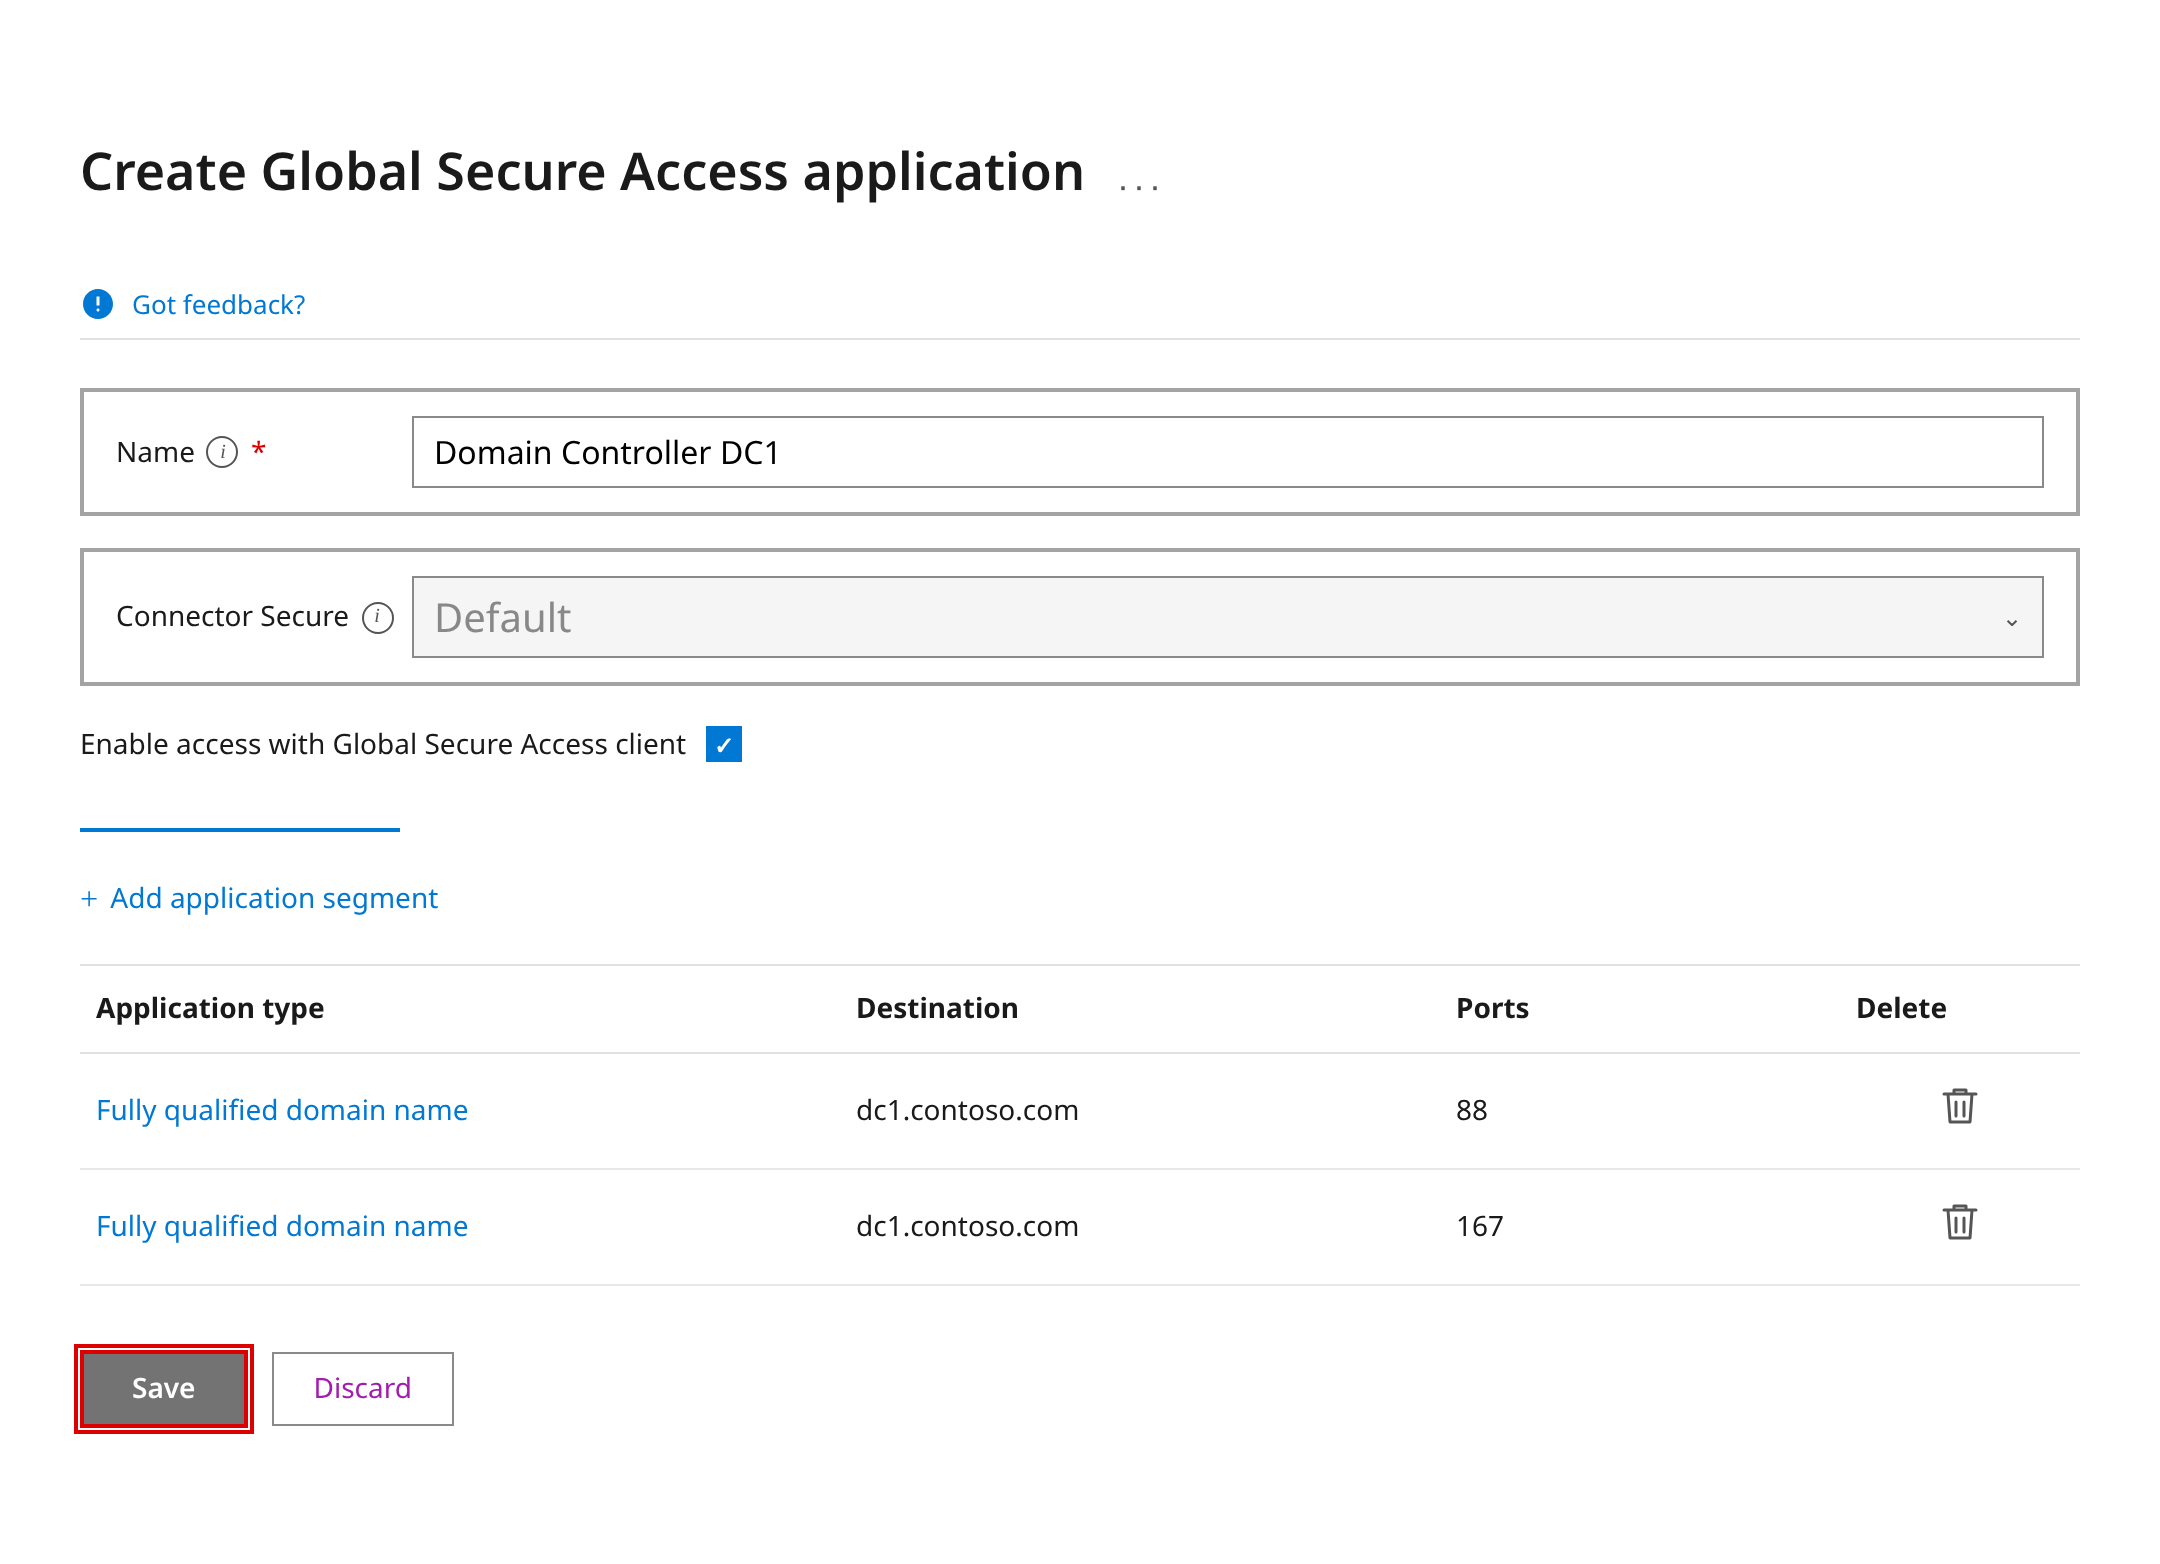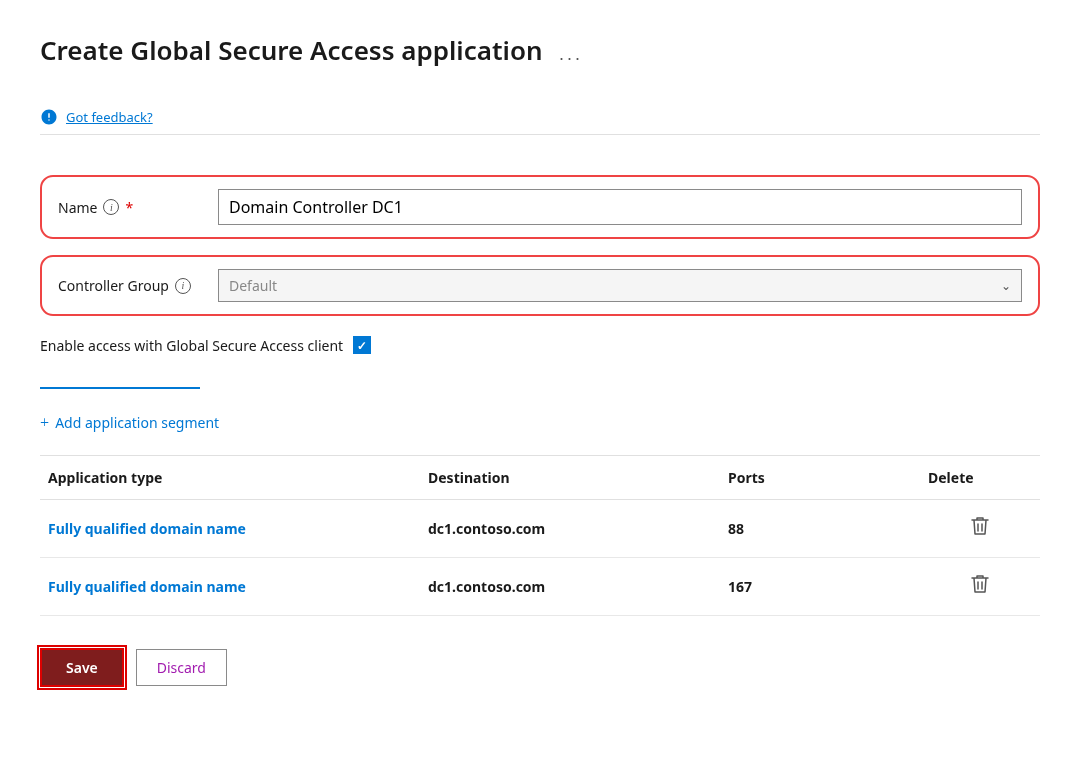--- a/index.html
+++ b/index.html
@@ -34,40 +34,39 @@
 
     .feedback-row {
       display: flex;
       align-items: flex-end;
       gap: 8px;
       color: #0078d4;
       font-size: 13px;
       cursor: pointer;
       padding: 8px 0;
       border-bottom: 1px solid #e0e0e0;
-      margin-bottom: 40px;
-      text-decoration: underline;
+      margin-bottom: 24px;
     }
 
     .feedback-icon {
       width: 18px;
       height: 18px;
       display: inline-flex;
       align-items: center;
       justify-content: center;
     }
 
     .form-field {
       display: flex;
       align-items: center;
-      border: 2px solid #ef4444;
+      border: 2px solid #a3a3a3;
       padding: 12px 16px;
       margin-bottom: 16px;
-      border-radius: 13px;
-      gap: 20px;
+      border-radius: 0;
+      gap: 8px;
     }
 
     .field-label {
       font-size: 14px;
       color: #1a1a1a;
       min-width: 140px;
       display: flex;
       align-items: center;
       gap: 6px;
     }
@@ -108,21 +107,21 @@
       align-items: center;
       justify-content: space-between;
       border: 1px solid #8a8a8a;
       padding: 6px 10px;
       background: #f5f5f5;
       cursor: pointer;
     }
 
     .dropdown-placeholder {
       color: #888;
-      font-size: 14px;
+      font-size: 20px;
     }
 
     .chevron-icon {
       color: #555;
       font-size: 12px;
     }
 
     .checkbox-row {
       display: flex;
       align-items: flex-start;
@@ -206,21 +205,20 @@
       padding: 12px 8px;
       color: #1a1a1a;
       border-bottom: 1px solid #e0e0e0;
     }
 
     .table td {
       padding: 16px 8px;
       font-size: 14px;
       border-bottom: 1px solid #e8e8e8;
       vertical-align: middle;
-      font-weight: bold;
     }
 
     .table td:last-child {
       text-align: center;
     }
 
     .table th:last-child {
     }
 
     .link-text {
@@ -238,21 +236,21 @@
 
     .actions-row {
       display: flex;
       align-items: center;
       gap: 12px;
       margin-top: 24px;
       padding-top: 8px;
     }
 
     .save-btn {
-      background: #7f1d1d;
+      background: #737373;
       color: white;
       border: 2px solid #d00;
       padding: 8px 24px;
       font-size: 14px;
       font-weight: 600;
       cursor: pointer;
       font-family: inherit;
       outline: 2px solid #d00;
       outline-offset: 1px;
     }
@@ -268,21 +266,21 @@
     }
 
     .col-dest-type { width: 38%; }
     .col-dest { width: 30%; margin-left: 24px; }
     .col-ports { width: 20%; }
     .col-delete { width: 12%; }
   </style>
 </head>
 <body>
 
-<div style="display:flex; align-items:center; gap:12px; margin-bottom:16px;">
+<div style="display:flex; align-items:center; gap:12px; margin-bottom:16px;margin-top:35px;">
   <h1 class="page-title">Create Global Secure Access application</h1>
   <button class="ellipsis-btn">···</button>
 </div>
 
 <div class="feedback-row">
   <span class="feedback-icon">
     <svg width="18" height="18" viewBox="0 0 18 18" fill="none" xmlns="http://www.w3.org/2000/svg">
       <path d="M9 1.5C4.86 1.5 1.5 4.86 1.5 9C1.5 13.14 4.86 16.5 9 16.5C13.14 16.5 16.5 13.14 16.5 9C16.5 4.86 13.14 1.5 9 1.5ZM9 12.75C8.585 12.75 8.25 12.415 8.25 12C8.25 11.585 8.585 11.25 9 11.25C9.415 11.25 9.75 11.585 9.75 12C9.75 12.415 9.415 12.75 9 12.75ZM9.75 9.75H8.25V5.25H9.75V9.75Z" fill="#0078d4"></path>
     </svg>
   </span>
@@ -293,21 +291,21 @@
   <div class="field-label">
     <span>Name</span>
     <span class="info-icon">i</span>
     <span class="required-star">*</span>
   </div>
   <input class="field-input" type="text" value="Domain Controller DC1" style="">
 </div>
 
 <div class="form-field">
   <div class="field-label">
-    <span>Controller Group</span>
+    <span>Connector Secure</span>
     <span class="info-icon">i</span>
   </div>
   <div class="field-dropdown">
     <span class="dropdown-placeholder">Default</span>
     <span class="chevron-icon">⌄</span>
   </div>
 </div>
 
 <div class="checkbox-row">
   <span class="checkbox-label">Enable access with Global Secure Access client</span>

